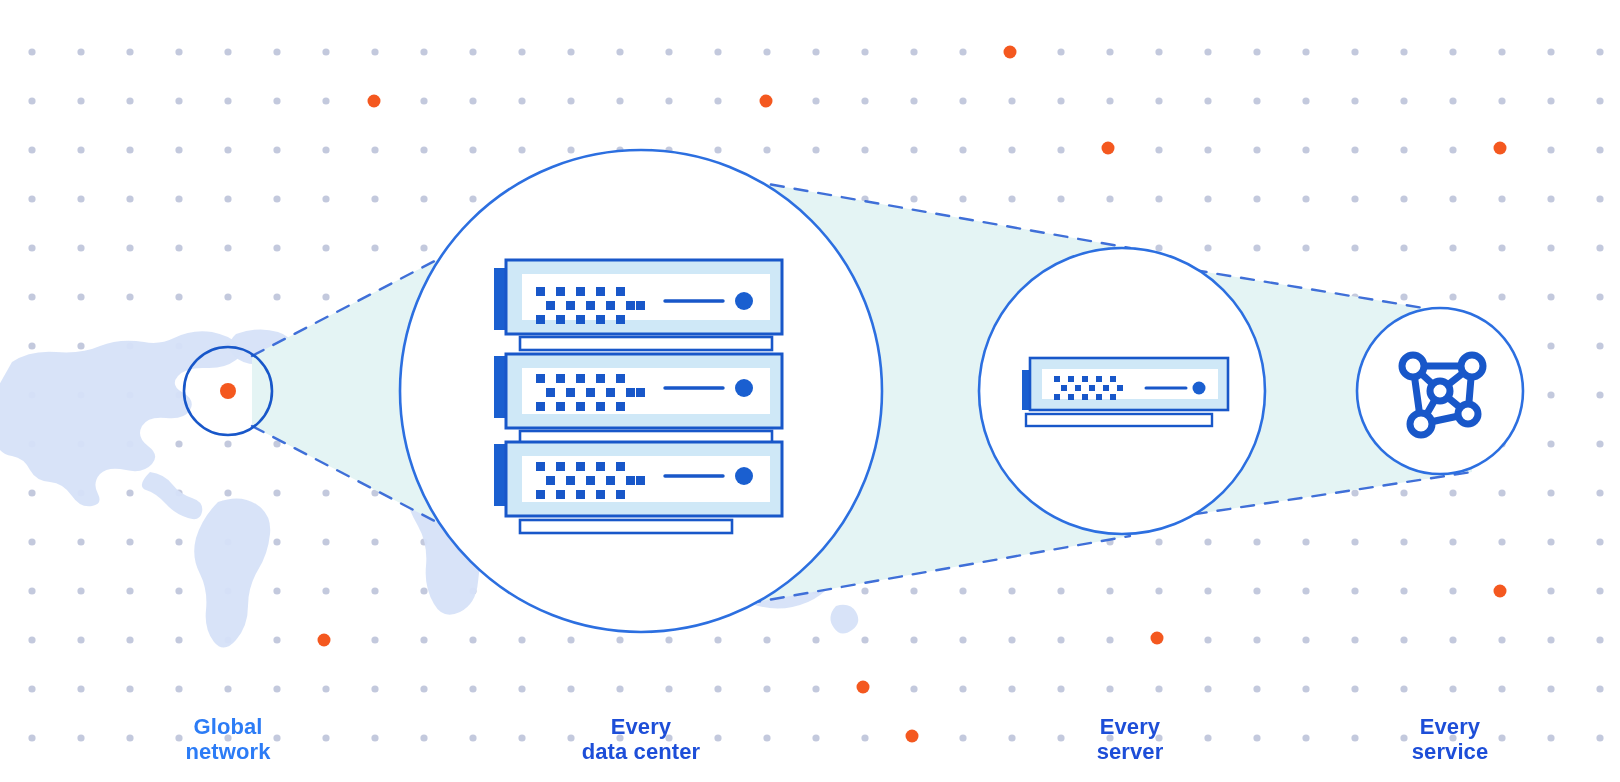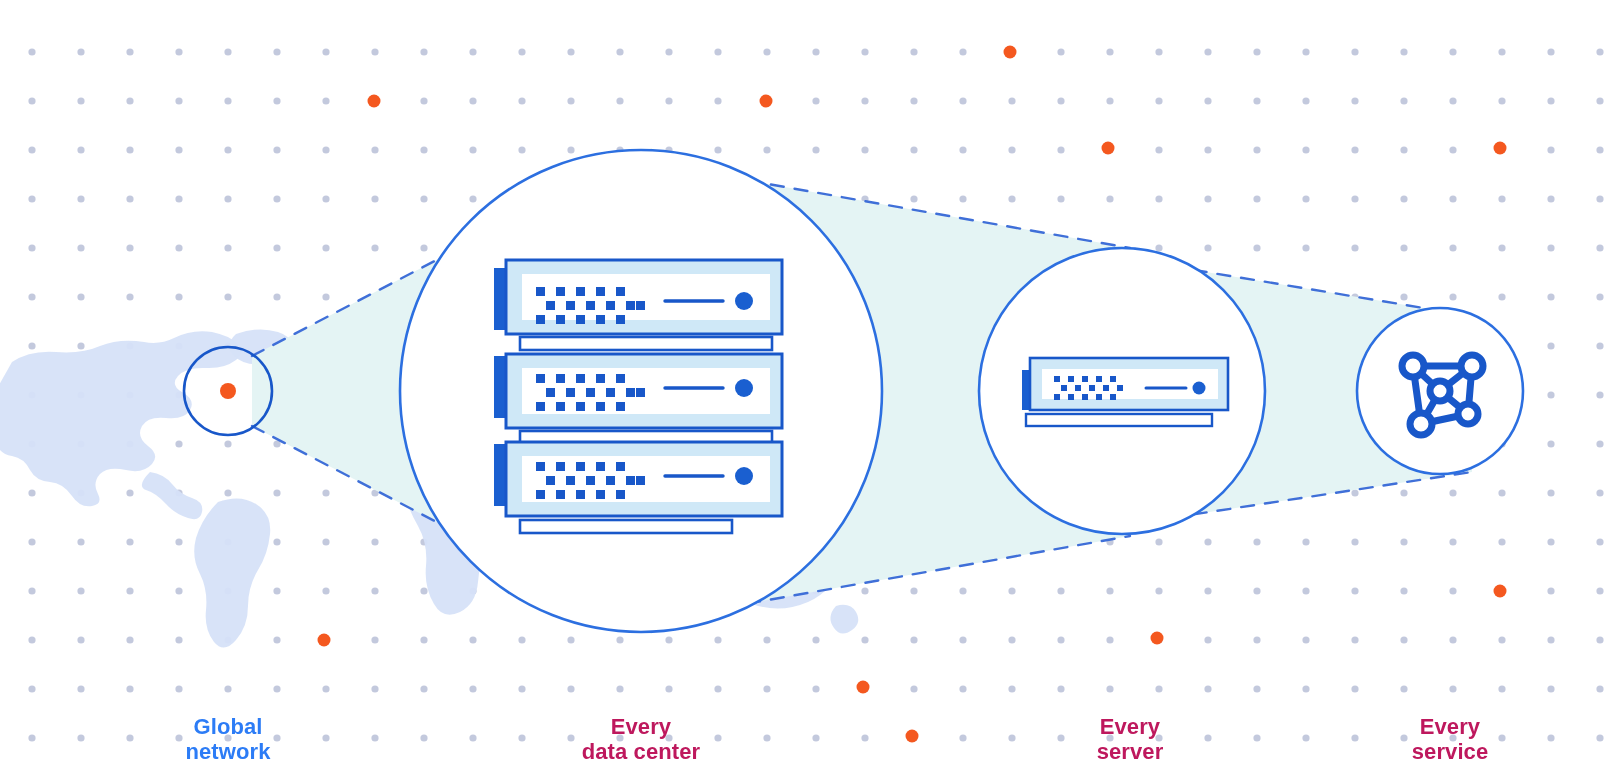--- a/index.html
+++ b/index.html
@@ -34,21 +34,21 @@
     height: 782px;
     pointer-events: none;
   }
   .stage-label {
     position: absolute;
     text-align: center;
     font-size: 22px;
     line-height: 25px;
     font-weight: bold;
     letter-spacing: 0.1px;
-    color: #be185d;
+    color: #1d4ed8;
     white-space: pre-line;
   }
   .stage-label.accent {
     color: #2c7cf6;
   }
 </style>
 </head>
 <body>
 
 <div id="stage">

